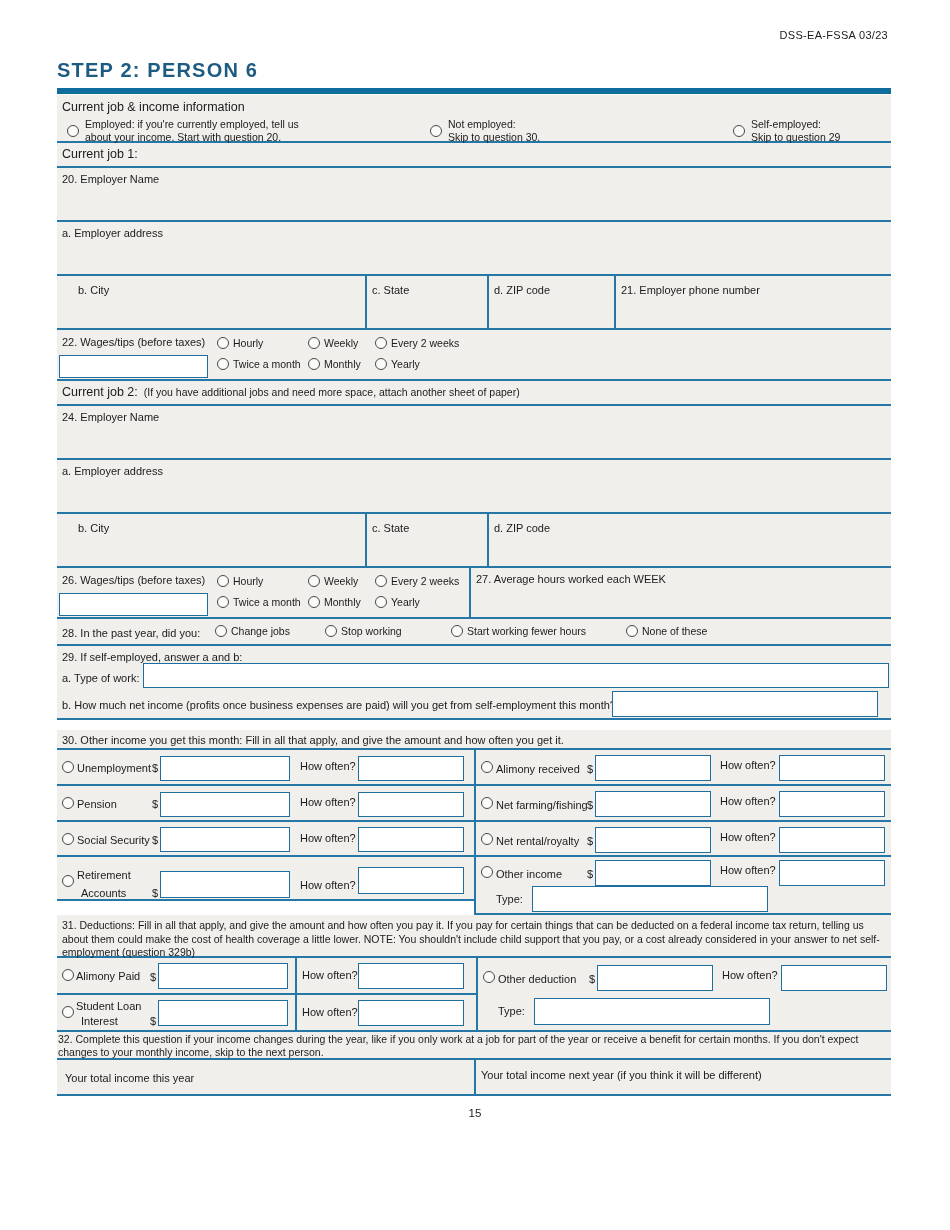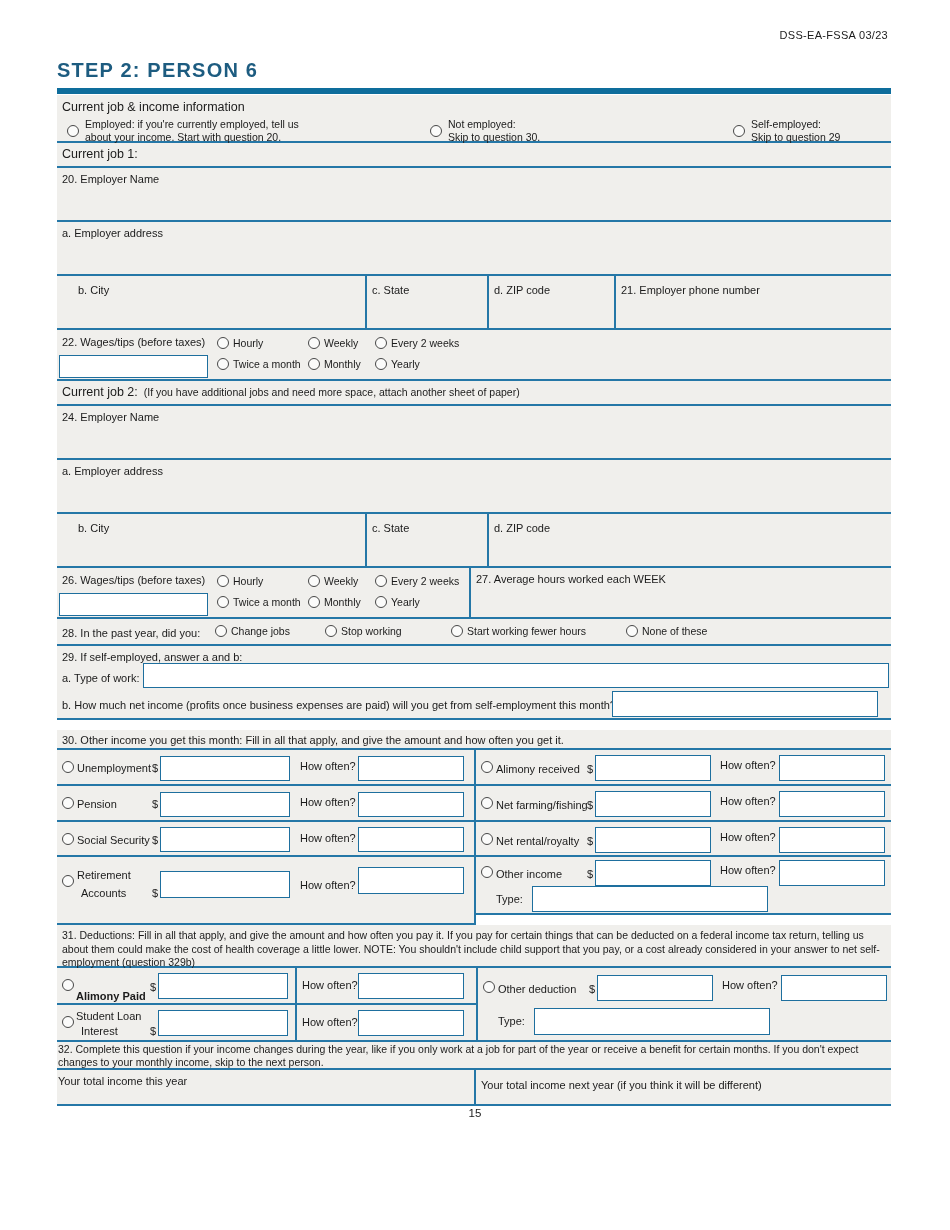--- a/index.html
+++ b/index.html
@@ -235,21 +235,21 @@
         <input class="box abs" style="left: 301px; top: 6px; width: 106px; height: 25px;">
       </div>
       <div class="row" style="height:35px;">
         <span class="radio abs" style="left:5px;top:11px;"></span>
         <span class="lab abs" style="left:20px;top:12px;">Social Security</span>
         <span class="lab abs" style="left:95px;top:12px;">$</span>
         <input class="box abs" style="left: 103px; top: 5px; width: 130px; height: 25px;">
         <span class="lab abs" style="left:243px;top:10px;">How often?</span>
         <input class="box abs" style="left: 301px; top: 5px; width: 106px; height: 25px;">
       </div>
-      <div class="row" style="height:68px;">
+      <div class="row" style="height:44px;">
         <span class="radio abs" style="left:5px;top:18px;"></span>
         <span class="lab abs" style="left:20px;top:12px;">Retirement</span>
         <span class="lab abs" style="left:24px;top:30px;">Accounts</span>
         <span class="lab abs" style="left:95px;top:30px;">$</span>
         <input class="box abs" style="left: 103px; top: 14px; width: 130px; height: 27px;">
         <span class="lab abs" style="left:243px;top:22px;">How often?</span>
         <input class="box abs" style="left: 301px; top: 10px; width: 106px; height: 27px;">
       </div>
     </div>
     <div class="vline-left" style="flex:1;">
@@ -289,21 +289,21 @@
       </div>
     </div>
   </div>
 
   <div class="row para" style="height:43px;">31. Deductions: Fill in all that apply, and give the amount and how often you pay it. If you pay for certain things that can be deducted on a federal income tax return, telling us about them could make the cost of health coverage a little lower. NOTE: You shouldn't include child support that you pay, or a cost already considered in your answer to net self-employment (question 329b)</div>
 
   <div class="split">
     <div style="width:419px;">
       <div class="row" style="height:37px;">
         <span class="radio abs" style="left:5px;top:11px;"></span>
-        <span class="lab abs" style="left:19px;top:22px;font-weight:bold;">Alimony Paid</span>
+        <span class="lab abs" style="left:19px;top:12px;">Alimony Paid</span>
         <span class="lab abs" style="left:93px;top:13px;">$</span>
         <input class="box abs" style="left: 101px; top: 5px; width: 130px; height: 26px;">
         <span class="abs" style="left:238px;top:0;bottom:0;border-left:2px solid var(--line);"></span>
         <span class="lab abs" style="left:245px;top:11px;">How often?</span>
         <input class="box abs" style="left: 301px; top: 5px; width: 106px; height: 26px;">
       </div>
       <div class="row" style="height:37px;border-bottom:2px solid var(--line);">
         <span class="radio abs" style="left:5px;top:11px;"></span>
         <span class="lab abs" style="left:19px;top:5px;">Student Loan</span>
         <span class="lab abs" style="left:24px;top:20px;">Interest</span>
@@ -327,21 +327,21 @@
   </div>
 
   <div class="row" style="height:28px;">
     <div class="small" style="line-height:13px;padding:1px 0 0 1px;">
       <div>32. Complete this question if your income changes during the year, like if you only work at a job for part of the year or receive a benefit for certain months. If you don't expect</div>
       <div>changes to your monthly income, skip to the next person.</div>
     </div>
   </div>
 
   <div class="row split" style="height:36px;">
-    <div style="width:417px;padding:1px;">
+    <div style="width:417px;padding:8px;">
       <span class="lab">Your total income this year</span>
     </div>
     <div class="vline-left" style="flex:1;padding:5px;">
       <span class="lab">Your total income next year (if you think it will be different)</span>
     </div>
   </div>
 
 </div>
 
 <div class="footer-page">15</div>

